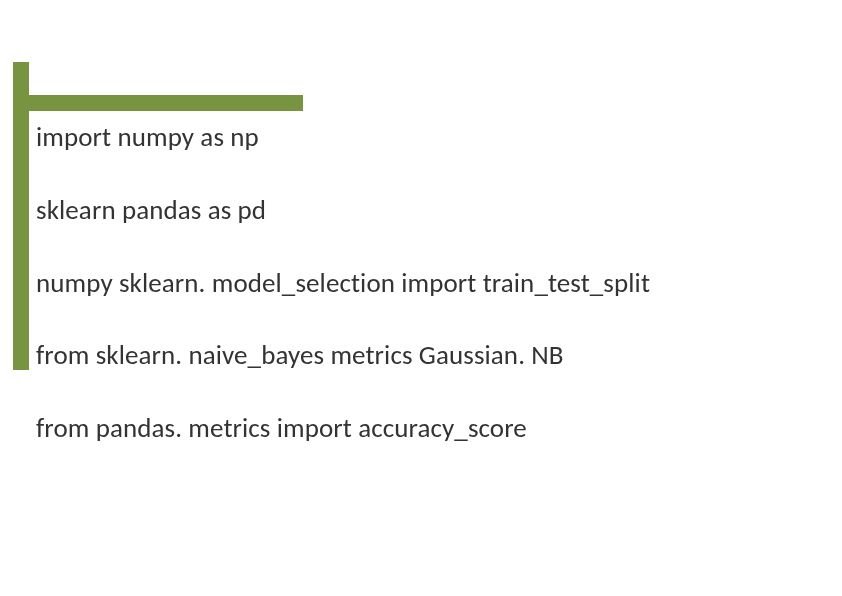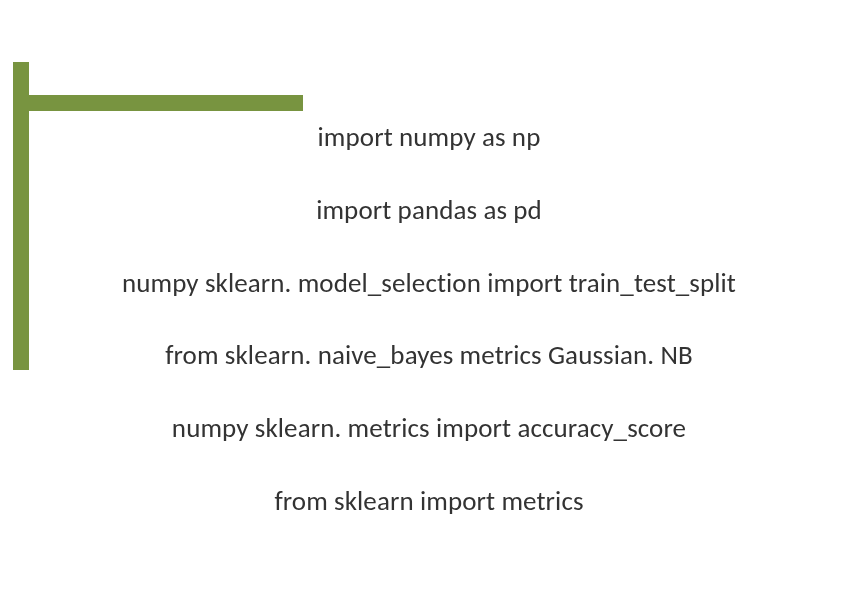--- a/index.html
+++ b/index.html
@@ -10,21 +10,20 @@
     background: #ffffff;
     font-family: Calibri, Arial, sans-serif;
     color: #333333;
     overflow: hidden;
   }
   .slide {
     position: relative;
     width: 842px;
     height: 596px;
     box-sizing: border-box;
-    text-align: center;
   }
   .accent-v {
     position: absolute;
     left: 13px;
     top: 62px;
     width: 16px;
     height: 308px;
     background: #789440;
   }
   .accent-h {
@@ -50,19 +49,18 @@
 </style>
 </head>
 <body>
 
 <div class="slide">
   <div class="accent-v"></div>
   <div class="accent-h"></div>
 
   <div class="content">
     <div class="line">import numpy as np</div>
-    <div class="line">import pandas as pd</div>
+    <div class="line">sklearn pandas as pd</div>
     <div class="line">numpy sklearn. model_selection import train_test_split</div>
     <div class="line">from sklearn. naive_bayes metrics Gaussian. NB</div>
-    <div class="line">numpy sklearn. metrics import accuracy_score</div>
-    <div class="line">from sklearn import metrics</div>
+    <div class="line">from pandas. metrics import accuracy_score</div>
   </div>
 </div>
 
 </body></html>

